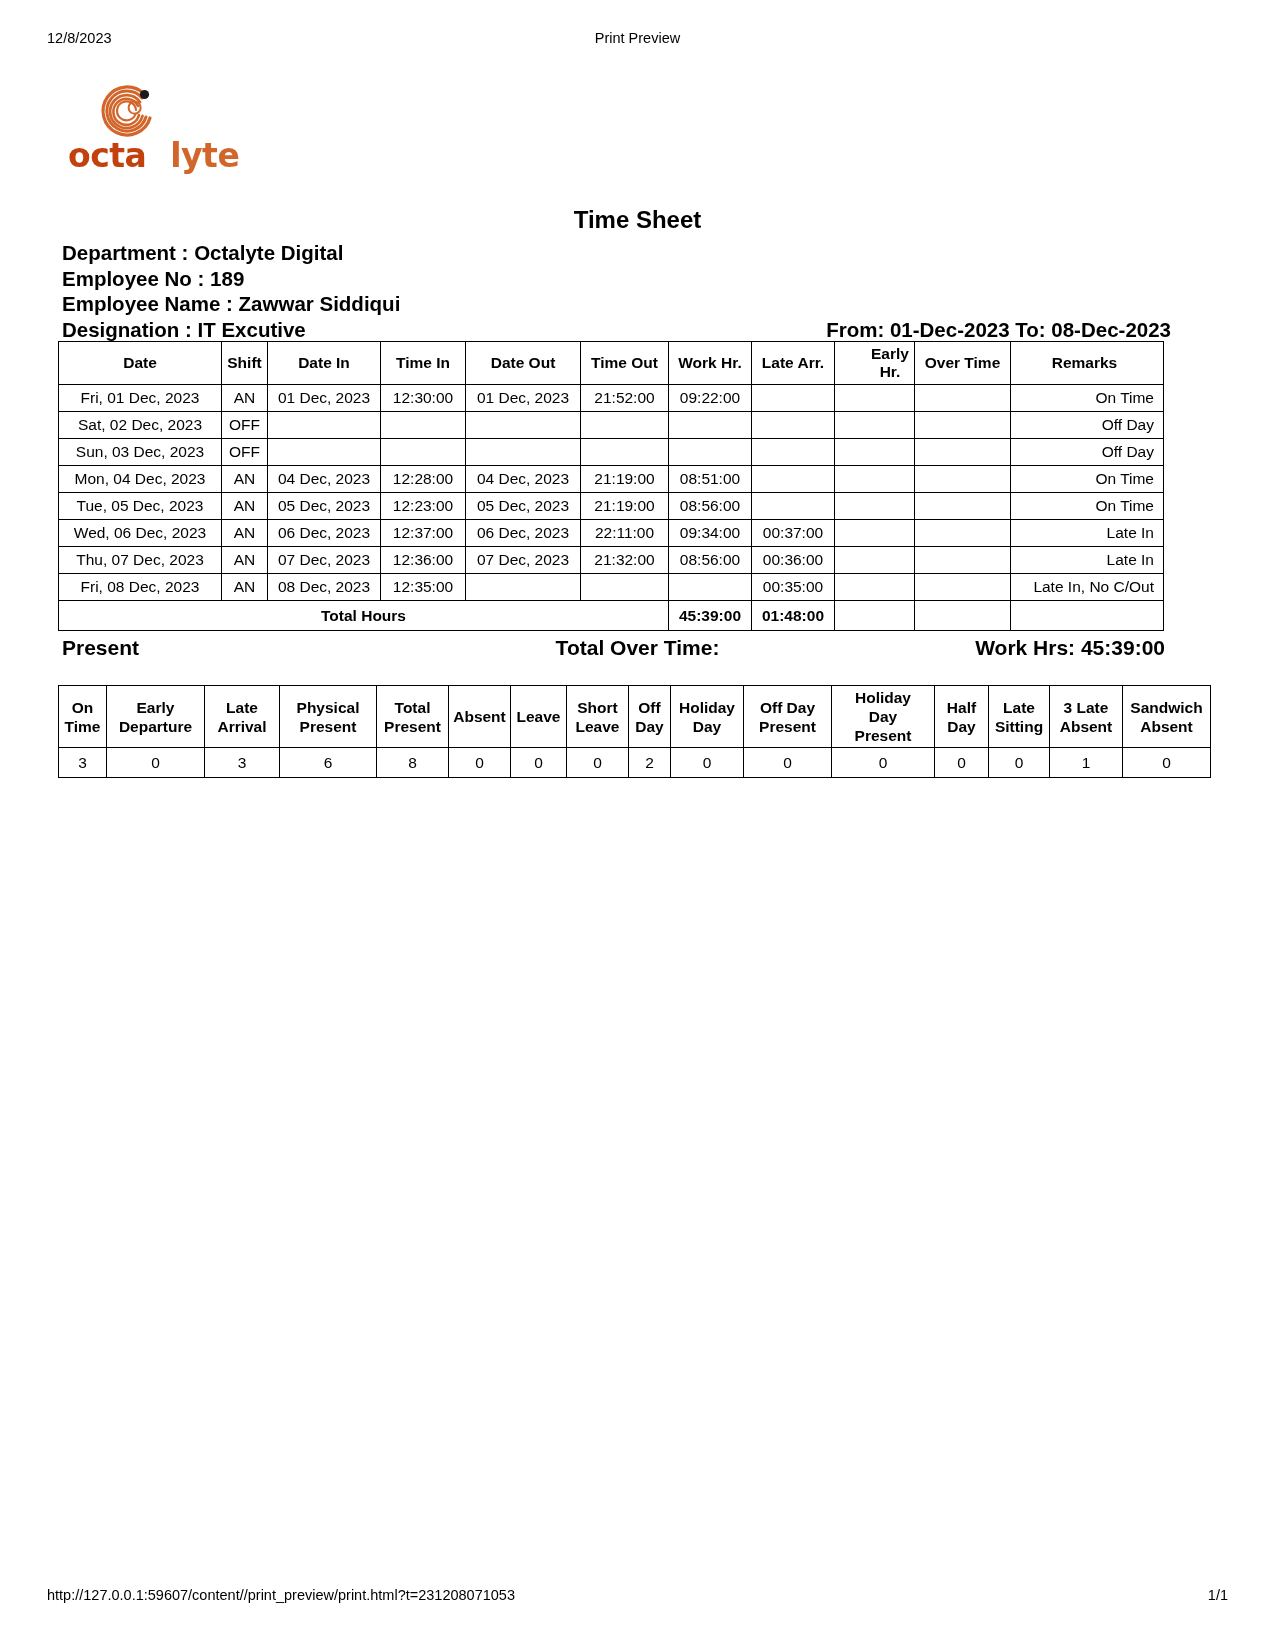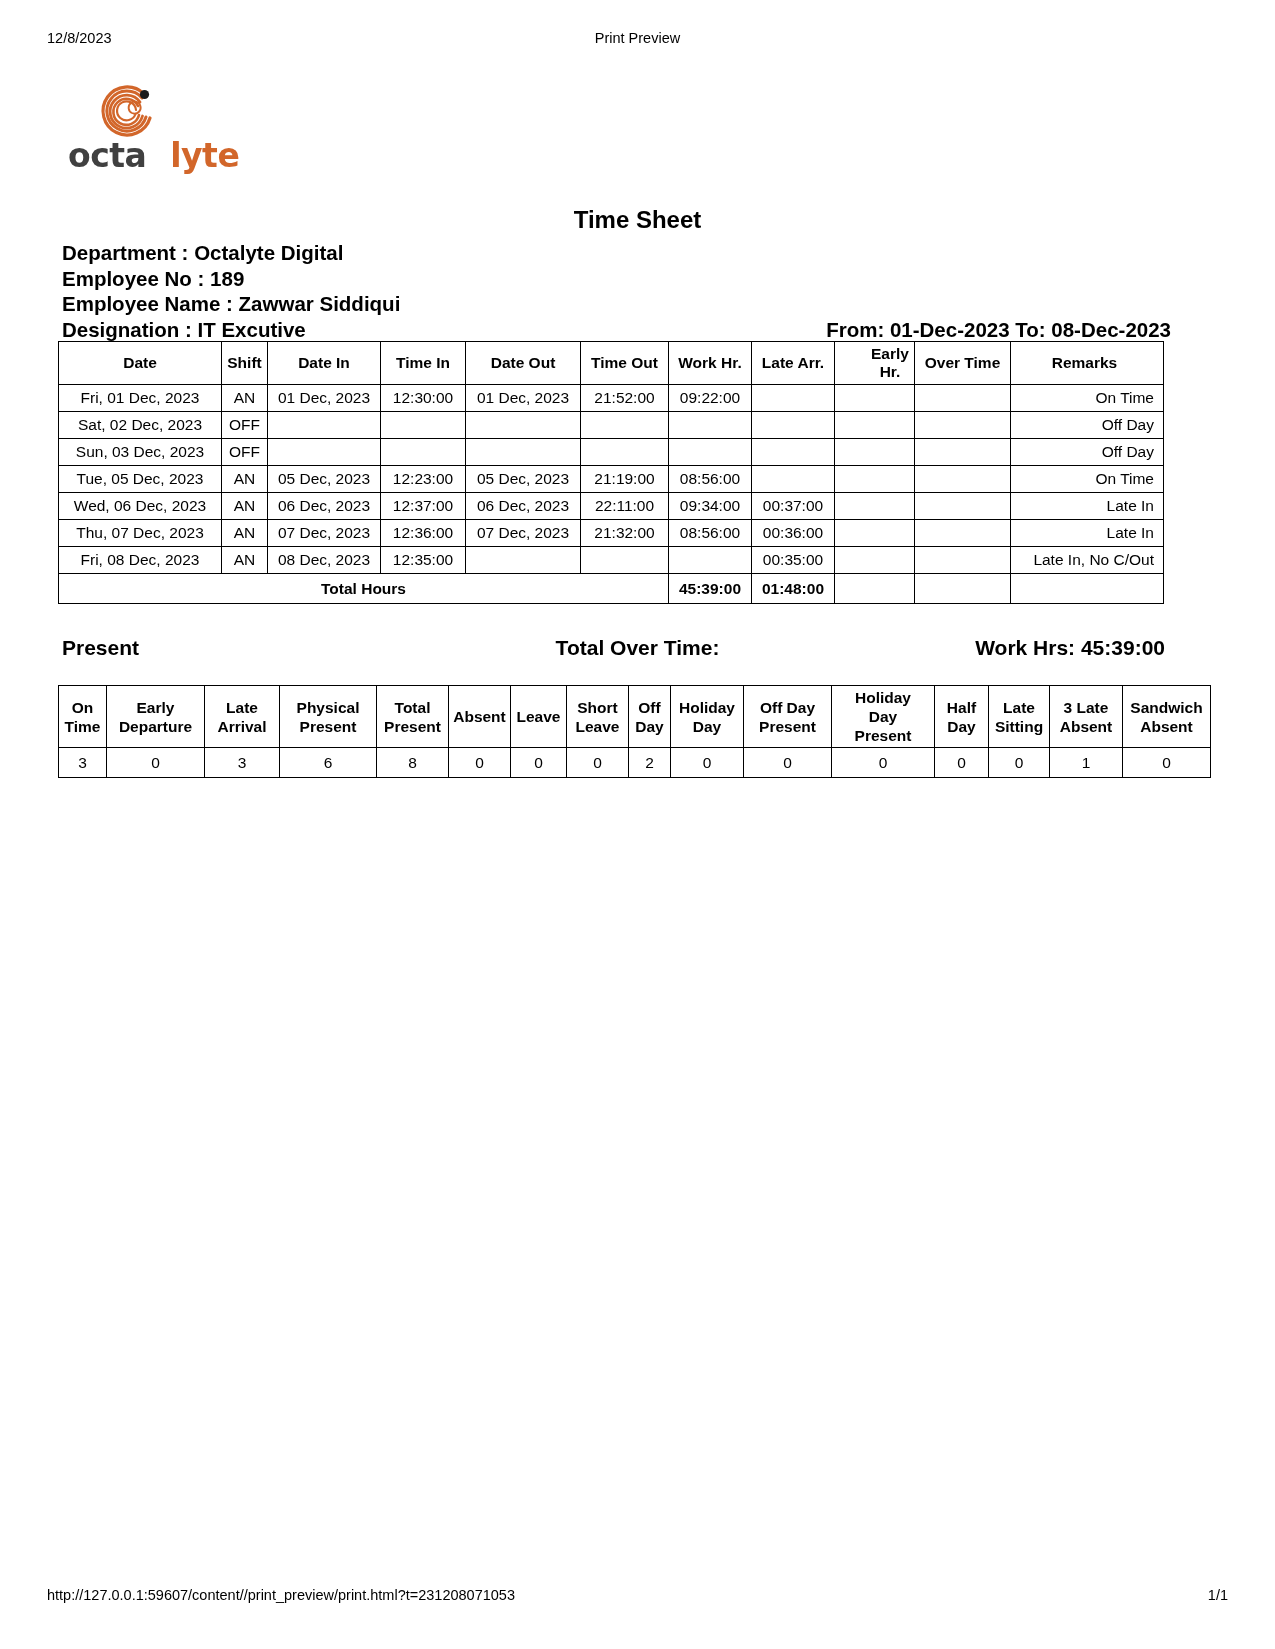--- a/index.html
+++ b/index.html
@@ -67,21 +67,21 @@
   .logo-word {
     position: absolute;
     left: 0;
     top: 54px;
     font-size: 33px;
     font-weight: bold;
     letter-spacing: -0.5px;
     line-height: 36px;
     font-family: "DejaVu Sans", sans-serif;
   }
-  .logo-word .oc { color: #404040; }
+  .logo-word .oc { color: #c2410c; }
   .logo-word .ly { color: #d2662a; margin-left: 24px; }
 
   .doc-title {
     position: absolute;
     left: 0;
     top: 206px;
     width: 1275px;
     text-align: center;
     font-size: 24px;
     font-weight: bold;
@@ -321,20 +321,33 @@
         <td class="c-timein"></td>
         <td class="c-dateout"></td>
         <td class="c-timeout"></td>
         <td class="c-workhr"></td>
         <td class="c-latearr"></td>
         <td class="c-earlyhr"></td>
         <td class="c-overtime"></td>
         <td class="c-remarks">Off Day</td>
       </tr>
       <tr>
+        <td class="c-date">Mon, 04 Dec, 2023</td>
+        <td class="c-shift">AN</td>
+        <td class="c-datein">04 Dec, 2023</td>
+        <td class="c-timein">12:28:00</td>
+        <td class="c-dateout">04 Dec, 2023</td>
+        <td class="c-timeout">21:19:00</td>
+        <td class="c-workhr">08:51:00</td>
+        <td class="c-latearr"></td>
+        <td class="c-earlyhr"></td>
+        <td class="c-overtime"></td>
+        <td class="c-remarks">On Time</td>
+      </tr>
+      <tr>
         <td class="c-date">Tue, 05 Dec, 2023</td>
         <td class="c-shift">AN</td>
         <td class="c-datein">05 Dec, 2023</td>
         <td class="c-timein">12:23:00</td>
         <td class="c-dateout">05 Dec, 2023</td>
         <td class="c-timeout">21:19:00</td>
         <td class="c-workhr">08:56:00</td>
         <td class="c-latearr"></td>
         <td class="c-earlyhr"></td>
         <td class="c-overtime"></td>

